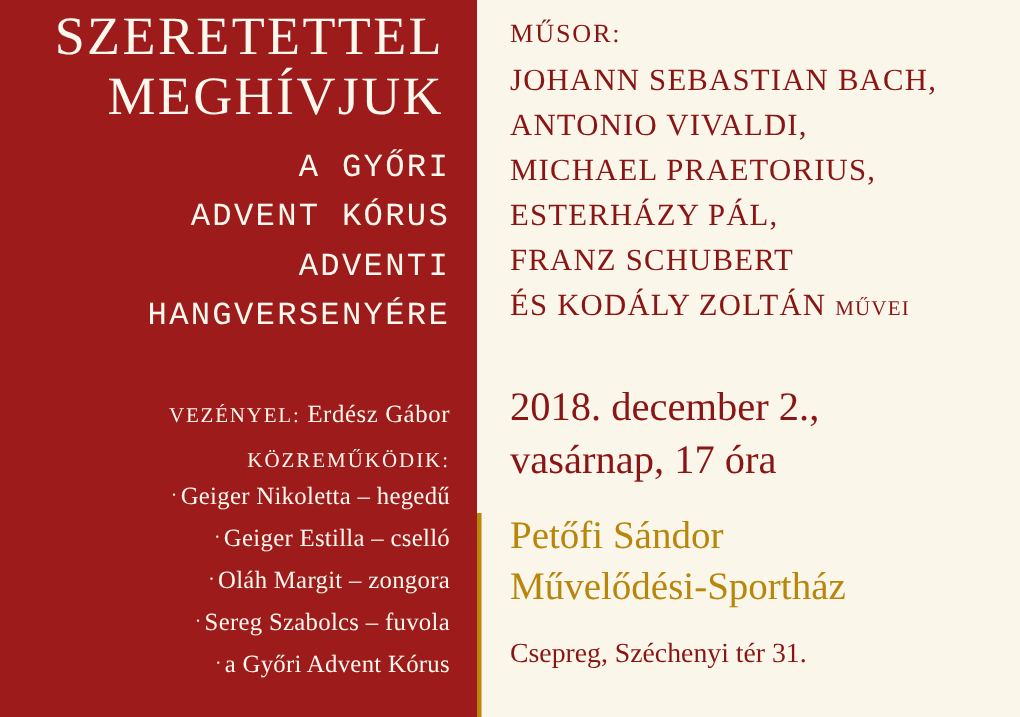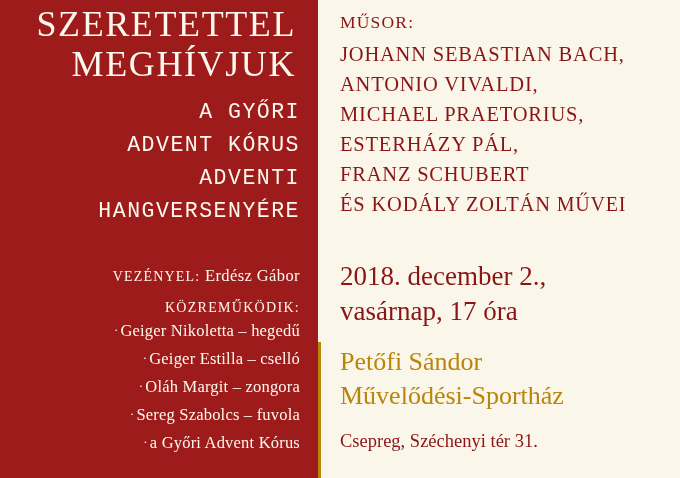--- a/index.html
+++ b/index.html
@@ -125,25 +125,25 @@
   }
   .composers li {
     font-size: 20.5px;
     line-height: 30px;
     letter-spacing: 0.8px;
     text-transform: uppercase;
     color: #8a1515;
     white-space: nowrap;
   }
   .composers li .muvei {
-    font-size: 20px;
+    font-size: 14px;
     letter-spacing: 0.8px;
   }
   .date {
-    margin-top: 40px;
+    margin-top: 32px;
     color: #8a1515;
     font-size: 27px;
     line-height: 35px;
   }
   .venue {
     margin-top: 16px;
     color: #b8860b;
     font-size: 26px;
     line-height: 34px;
   }

